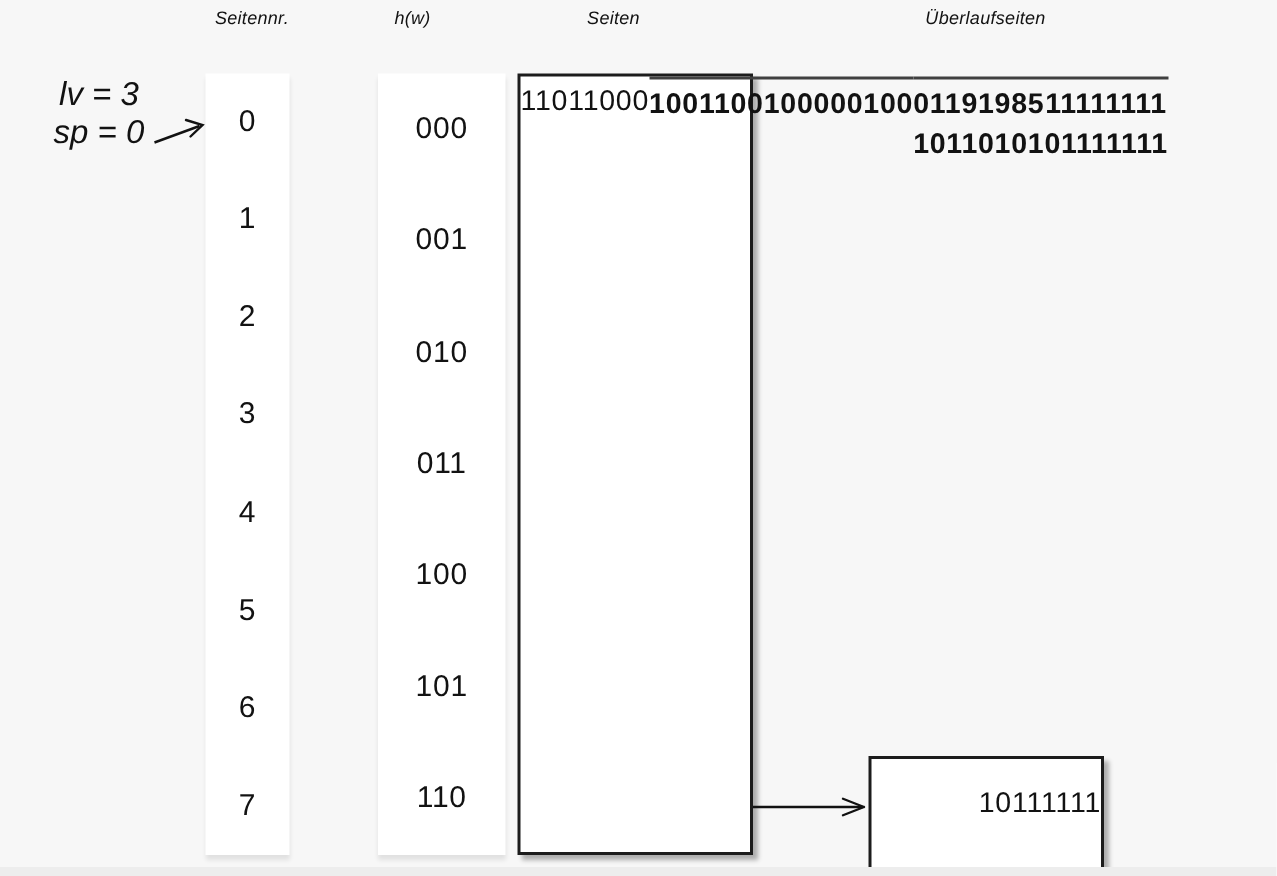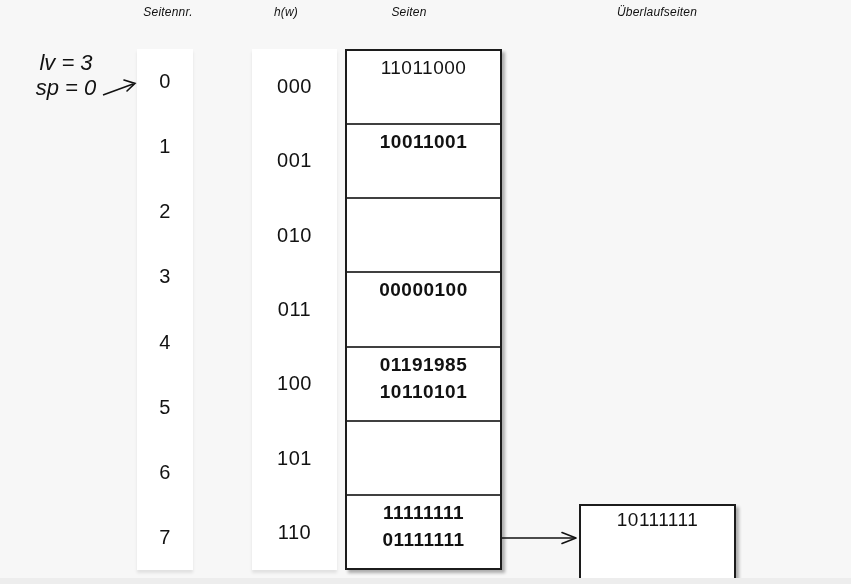--- a/index.html
+++ b/index.html
@@ -9,21 +9,21 @@
     position:relative; width:851px; height:584px;
     background:#f7f7f7; overflow:hidden;
     font-family:"Liberation Sans", sans-serif; color:#121212;
   }
   
   .hdr {
     position:absolute; top:5px; transform:translateX(-50%);
     font-style:italic; font-size:12px; letter-spacing:.2px; white-space:nowrap;
   }
   .hdr-nr  { left:168px; }
-  .hdr-hw  { left:286px; }
+  .hdr-hw  { left:275px; }
   .hdr-s   { left:409px;text-align:center; }
   .hdr-ue  { left:657px; }
   
   .annot {
     position:absolute; left:28px; top:50px; width:76px;
     font-style:italic; font-size:22px; line-height:25px; text-align:center;
     white-space:nowrap;
   }
   .annot-arrow { position:absolute; left:100px; top:74px; }
   
@@ -35,30 +35,30 @@
   .strip-nr { left:137px; width:56px; }
   .strip-hw { left:252px; width:85px;justify-content:center; }
   .cell {
     flex:1; display:flex; align-items:center; justify-content:center;
     font-size:20px; letter-spacing:.5px;
   }
   
   .pages {
     position:absolute; left:345px; top:49px; width:157px; height:521px;
     background:#ffffff; border:2px solid #1c1c1c;
-    display:flex; flex-direction:column;
+    display:flex; 
     box-shadow:3px 3px 3px rgba(0,0,0,0.30);
   }
   .pcell { flex:1; padding-top:3px; text-align:center; }
   .pcell + .pcell { border-top:2px solid #404040;font-weight:bold; }
   .bline { font-size:19px; line-height:27px; height:27px; letter-spacing:.5px; }
   
   .overflow {
     position:absolute; left:579px; top:504px; width:157px; height:78px;
-    background:#ffffff; border:2px solid #1c1c1c; text-align:center; padding-top:0;
+    background:#ffffff; border:2px solid #1c1c1c; text-align:right; padding-top:16px;
     box-shadow:3px 3px 3px rgba(0,0,0,0.30);
   }
   .link-arrow { position:absolute; left:501px; top:528px; }
   .bottom-band {
     position:absolute; left:0; bottom:0; width:851px; height:6px; background:#ededed;
   }
 </style>
 </head>
 <body>
 

